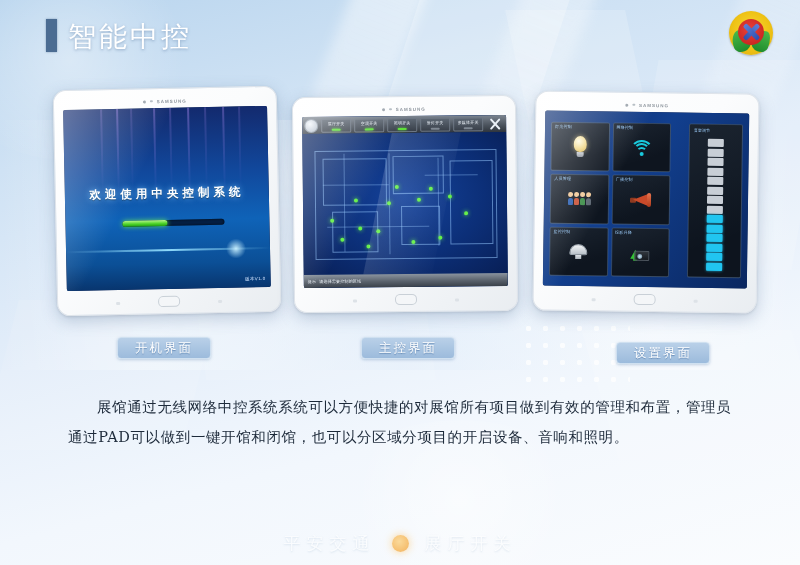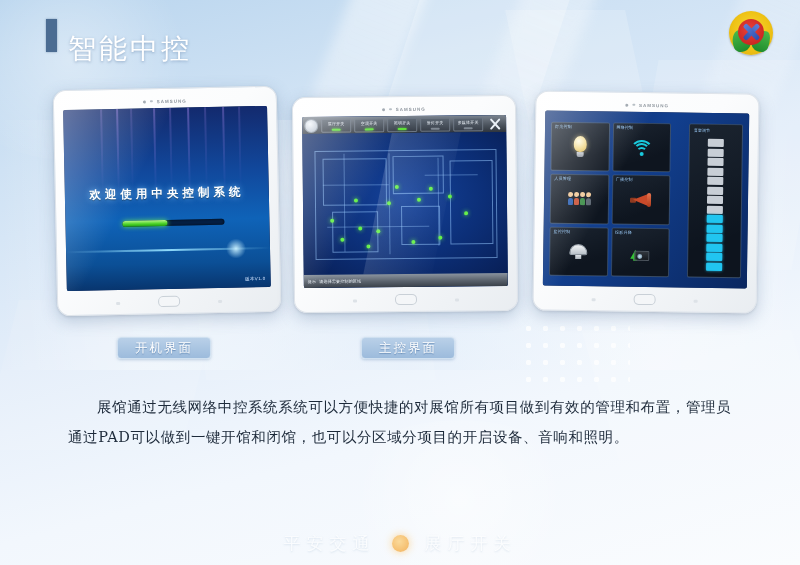--- a/index.html
+++ b/index.html
@@ -54,21 +54,20 @@
     background:#4a6versa;
     background:#4b6c92;
     box-shadow:0 0 2px rgba(60,90,130,.5);
   }
   .page-title {
     position:absolute; left:68px; top:18px;
     font-size:28px; letter-spacing:3px;
     color:#ffffff; font-weight:400;
     text-shadow:0 1px 3px rgba(90,120,160,.55);
     font-family:"DejaVu Sans","Liberation Sans",sans-serif;
-    margin-top:12px;
   }
   
   .logo { position:absolute; right:27px; top:11px; width:44px; height:44px; }
   .logo .ring {
     position:absolute; inset:0; border-radius:50%;
     background:radial-gradient(circle at 50% 45%, #f7d93a 0%, #efc316 55%, #d9a80d 100%);
     box-shadow:0 1px 2px rgba(0,0,0,.25);
   }
   .logo .wheat-l, .logo .wheat-r {
     position:absolute; bottom:3px; width:17px; height:22px;
@@ -645,20 +644,21 @@
       </div>
     </div>
     <div class="capl"></div>
     <div class="homebtn"></div>
     <div class="capr"></div>
     <div class="gloss"></div>
   </div>
 
   <div class="caption" style="left:361px; top:337px;">主控界面</div>
   <div class="caption" style="left:117px; top:337px;">开机界面</div>
+  <div class="caption" style="left:616px; top:342px;">设置界面</div>
 
   <div class="para">展馆通过无线网络中控系统系统可以方便快捷的对展馆所有项目做到有效的管理和布置，管理员通过PAD可以做到一键开馆和闭馆，也可以分区域分项目的开启设备、音响和照明。</div>
 
   <div class="footer">
     <span class="ft">平安交通</span>
     <span class="orb"></span>
     <span class="ft">展厅开关</span>
   </div>
 
 </div>

